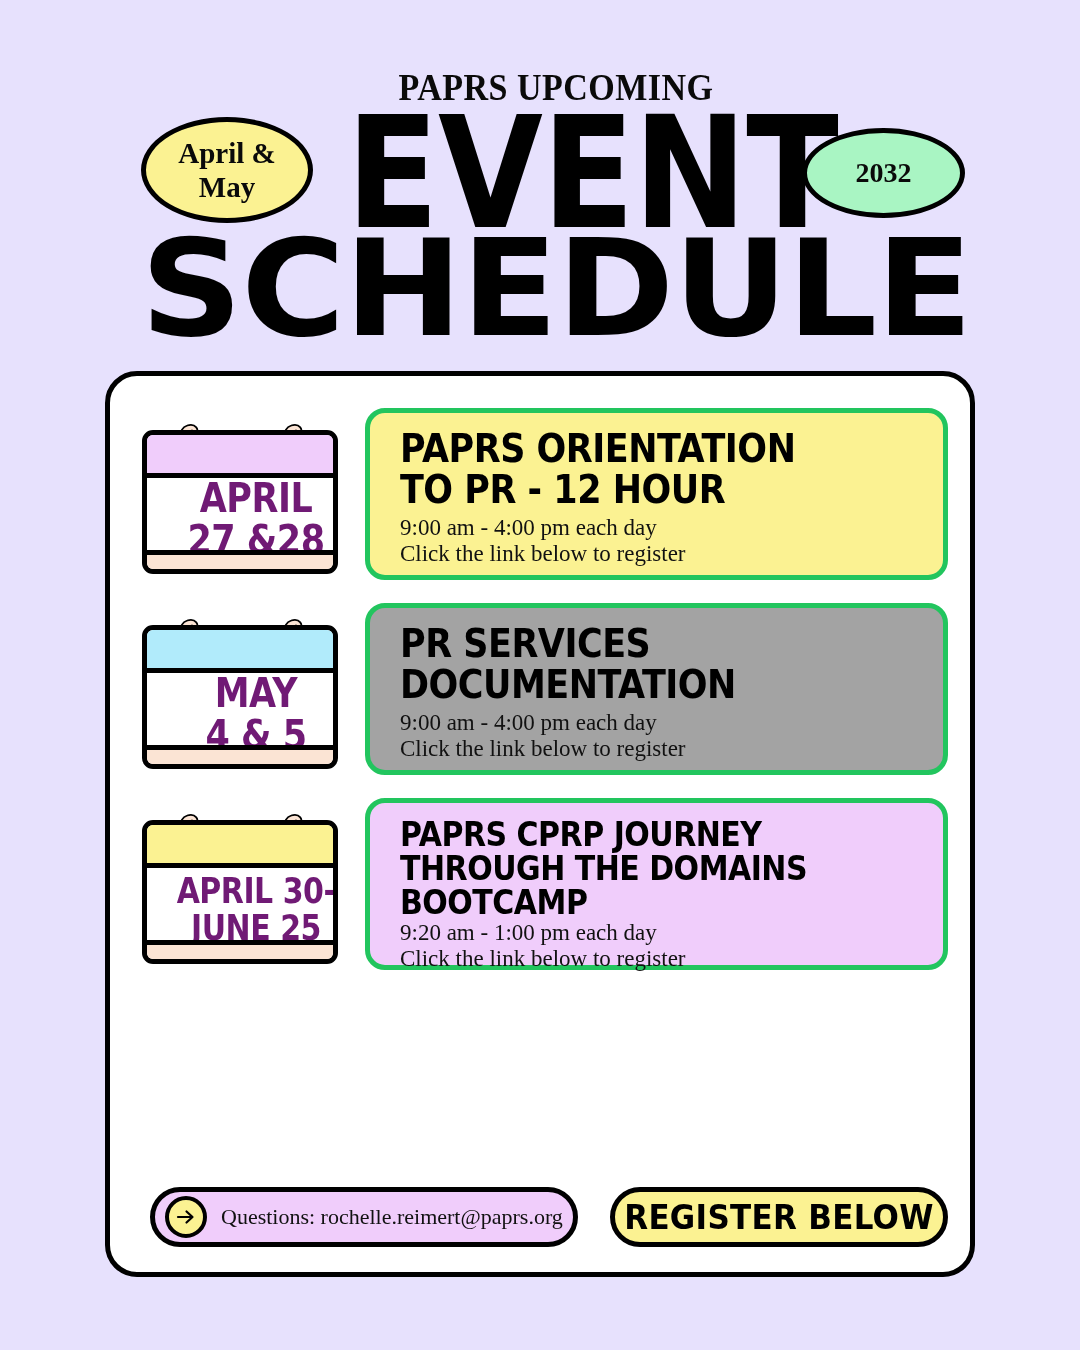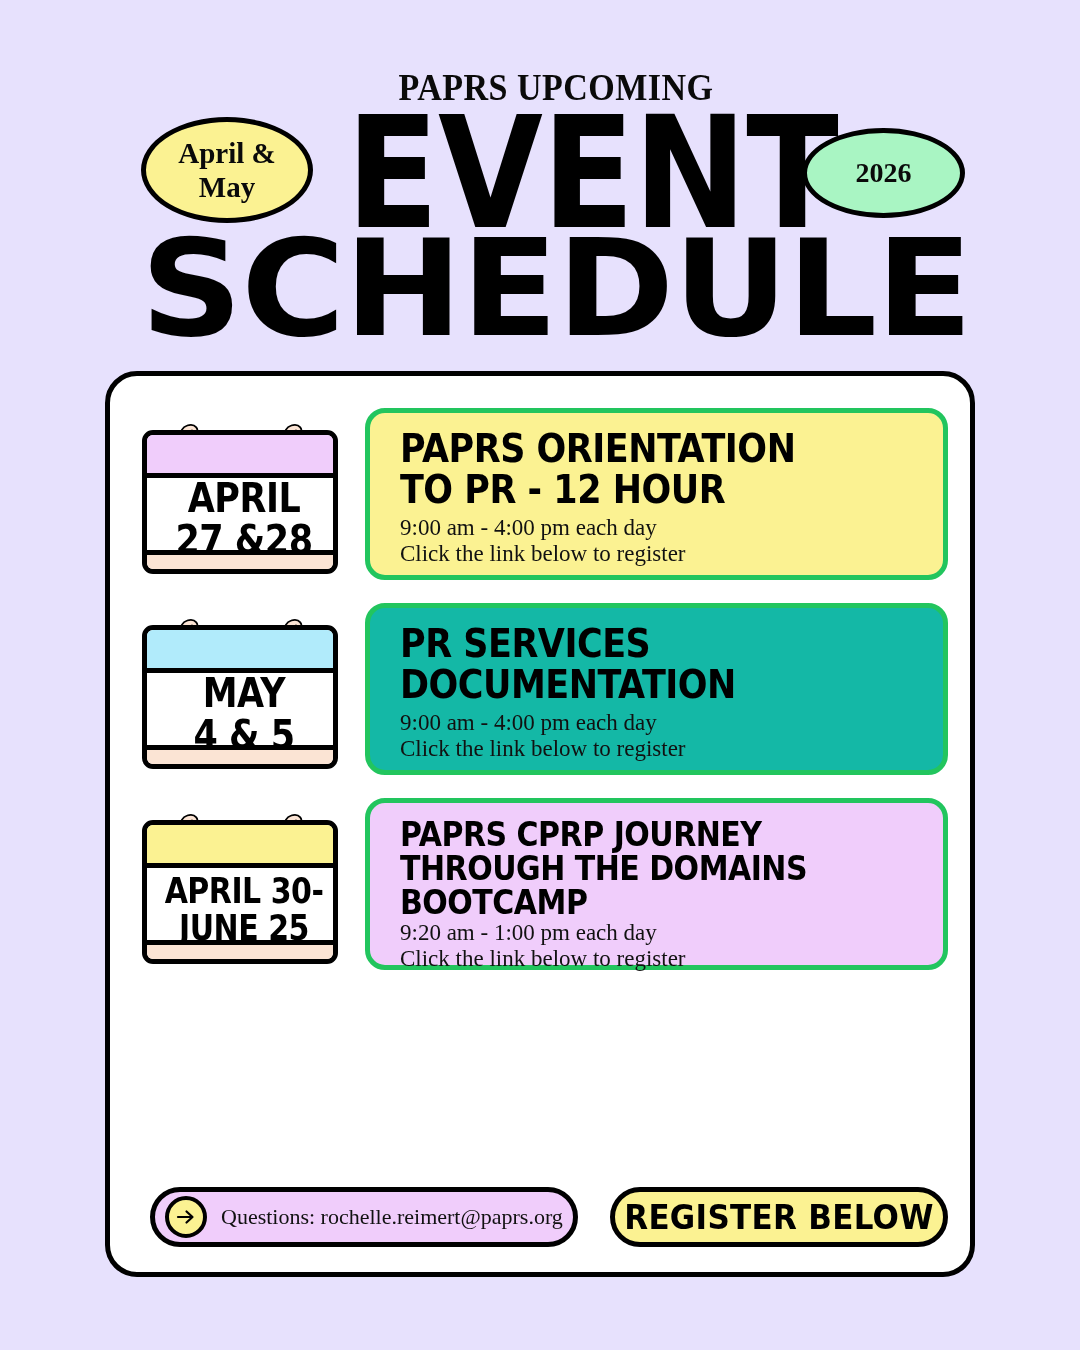--- a/index.html
+++ b/index.html
@@ -165,31 +165,31 @@
     left: 0;
     bottom: 0;
     width: 100%;
     height: 19px;
     background: #fbe4d4;
     border-top: 5px solid #000;
     box-sizing: border-box;
   }
   .cal-text {
     position: absolute;
-    left: 4px;
+    left: 16px;
     top: 46px;
     width: 100%;
     height: 77px;
     display: flex;
     flex-direction: column;
     align-items: center;
     justify-content: center;
     font-family: "DejaVu Sans", sans-serif;
     font-weight: bold;
-    color: #000000;
+    color: #701a75;
     line-height: 1.0;
   }
   .cal-text span {
     display: block;
     transform: scaleY(1.16);
   }
   .cal-l1 { font-size: 35px; letter-spacing: -0.5px; }
   .cal-l2 { font-size: 35px; letter-spacing: -0.5px; margin-top: 7px; }
   .cal-small .cal-l1 { font-size: 30px; }
   .cal-small .cal-l2 { font-size: 30px; }
@@ -309,21 +309,21 @@
   <div class="kicker">PAPRS UPCOMING</div>
 
   <div class="badge badge-left">
     <div>
       <span>April &amp;</span><br>
       <span>May</span>
     </div>
   </div>
 
   <div class="badge badge-right">
-    <span>2026</span>
+    <span>2032</span>
   </div>
 
   <div class="title-row">
     <div class="word-event">EVENT</div>
   </div>
   <div class="word-schedule">SCHEDULE</div>
 </div>
 
 <div class="panel">
 
@@ -370,21 +370,21 @@
       </svg>
       <div class="cal-body">
         <div class="cal-head" style="background:#b1ebfb"></div>
         <div class="cal-text">
           <span class="cal-l1">MAY</span>
           <span class="cal-l2">4 &amp; 5</span>
         </div>
         <div class="cal-foot"></div>
       </div>
     </div>
-    <div class="ev" style="background:#14b8a6">
+    <div class="ev" style="background:#a3a3a3">
       <div class="ev-title">
         <span class="tl">PR SERVICES</span>
         <span class="tl">DOCUMENTATION</span>
       </div>
       <div class="ev-sub">
         <div>9:00 am - 4:00 pm each day</div>
         <div>Click the link below to register</div>
       </div>
     </div>
   </div>

